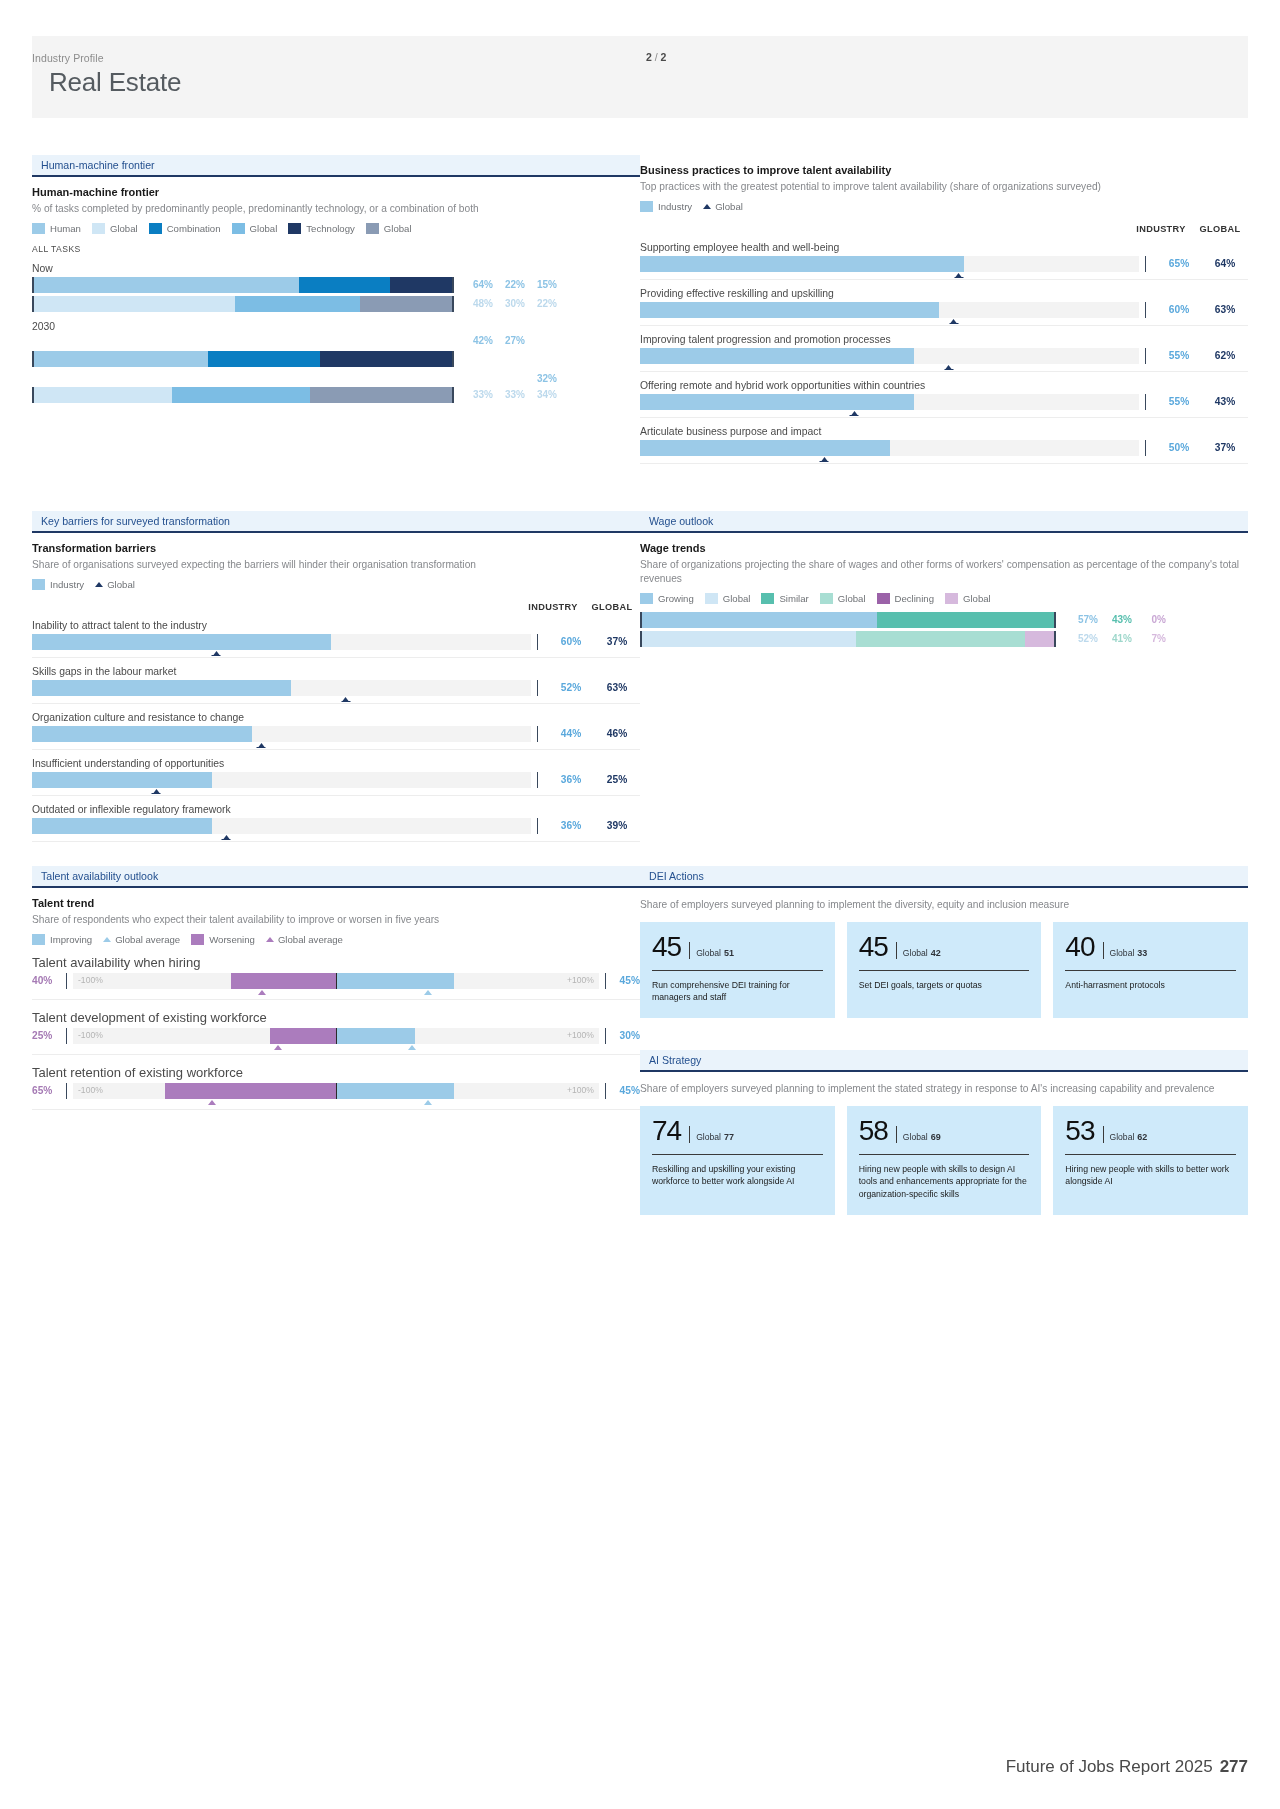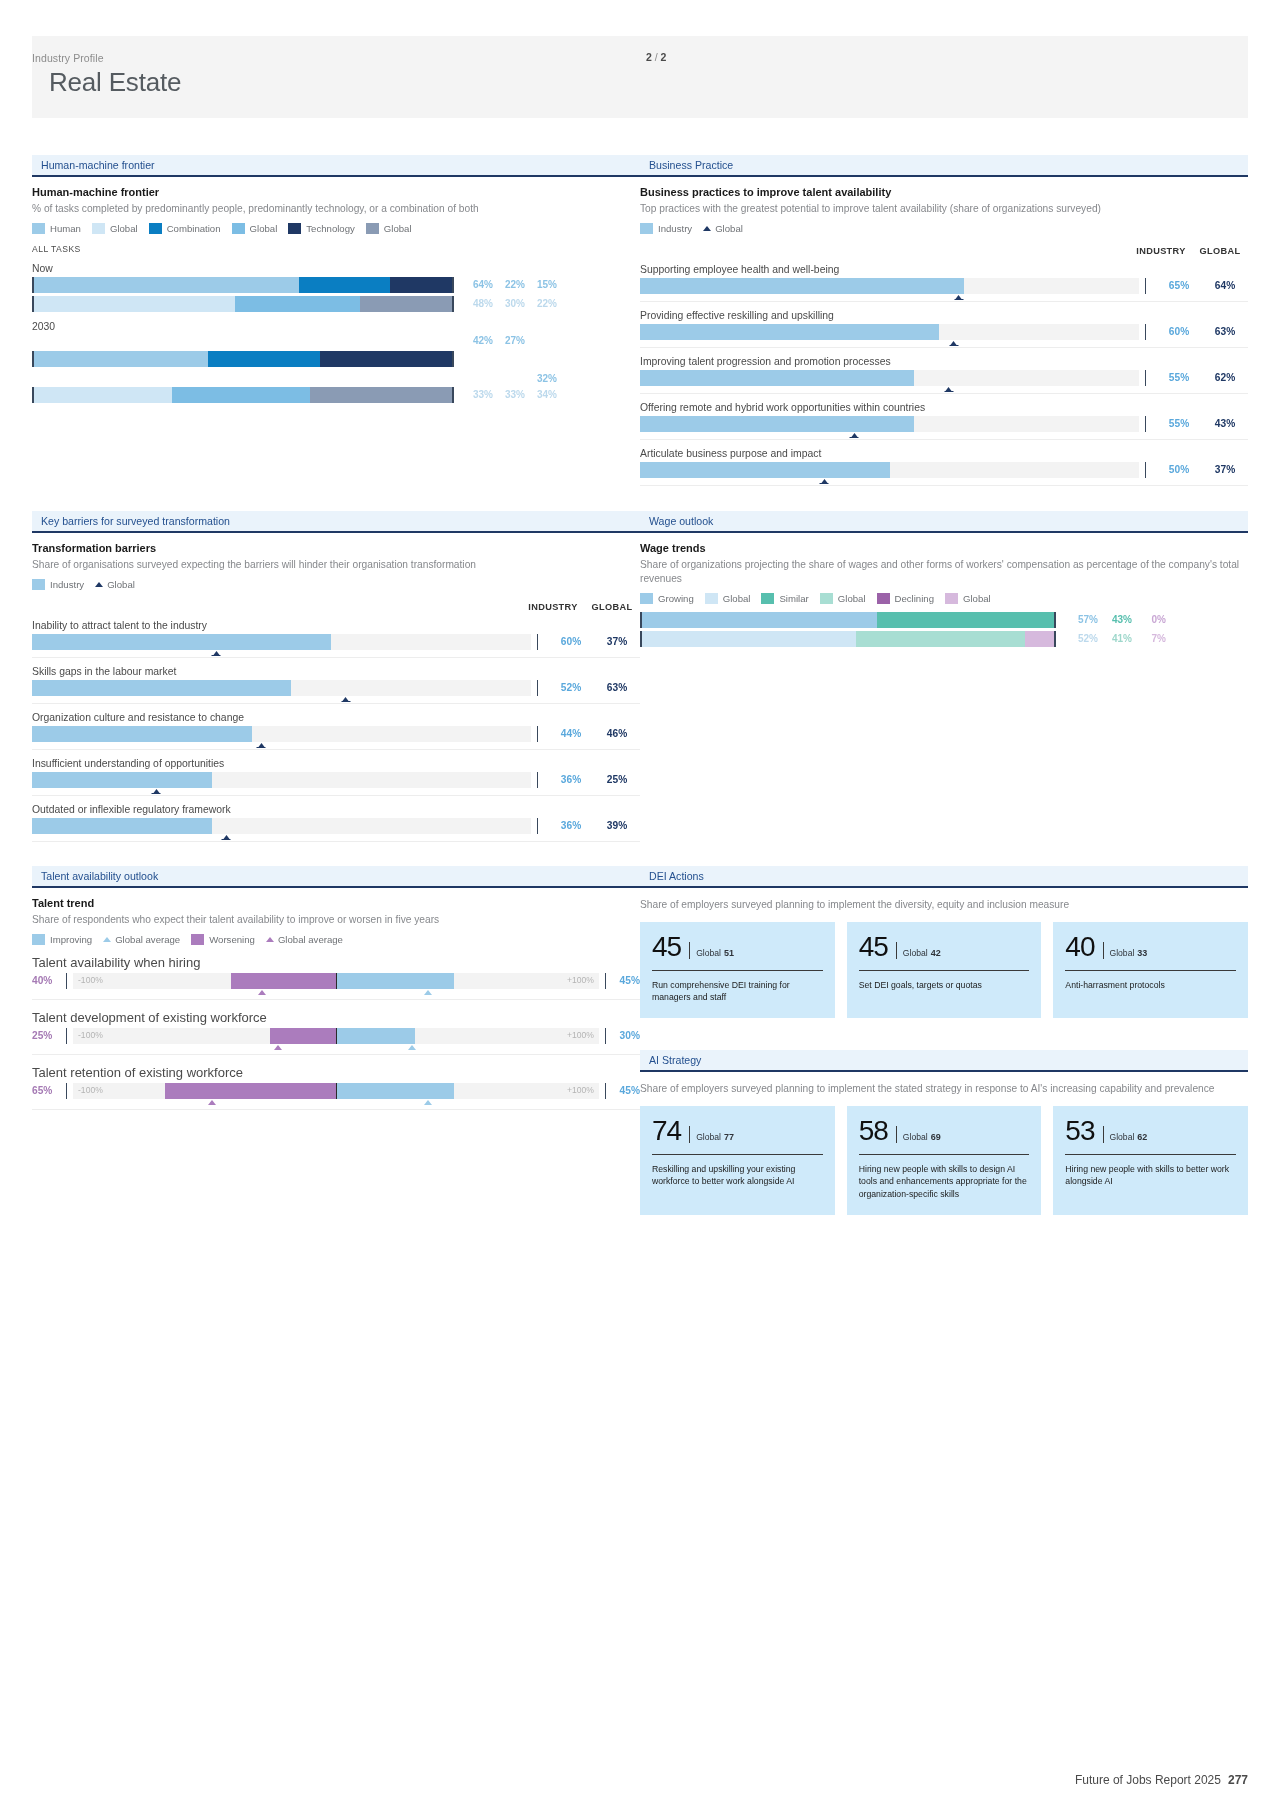--- a/index.html
+++ b/index.html
@@ -104,21 +104,21 @@
   .card { background:#cfeafa; flex:1; padding:11px 12px 14px 12px; min-height:88px; }
   .card-top { display:flex; align-items:flex-end; }
   .card-num { font-size:28px; font-weight:400; color:#101010; line-height:1; letter-spacing:-1px;}
   .card-bar { width:1px; height:17px; background:#3a3a3a; margin:0 6px 2px 8px; }
   .card-gl { font-size:8.6px; color:#30343a; margin-bottom:3px; }
   .card-gl b { font-weight:700; margin-left:3px; font-size:9px; }
   .card-rule { height:1px; background:#3a3a3a; margin:9px 0 8px 0; }
   .card-desc { font-size:8.7px; color:#1c1c1c; line-height:1.45; }
 
   
-  .footer { position:absolute; right:32px; bottom:22px; font-size:12px; color:#4a4a4a; }
+  .footer { position:absolute; right:32px; bottom:32px; font-size:17px; color:#4a4a4a; }
   .footer b { font-weight:700; margin-left:7px; }
 </style>
 </head>
 <body>
 
 <div class="page">
 
   <div class="hero">
     <div class="hero-kicker">Industry Profile</div>
     <div class="hero-title">Real Estate</div>
@@ -210,23 +210,20 @@
           <div class="hm-vals">
             <span style="color: rgb(188, 217, 236);">33%</span>
             <span style="color: rgb(188, 217, 236);">33%</span>
             <span style="color: rgb(188, 217, 236);">34%</span>
           </div>
         </div>
       </div>
   </div>
 
   <div class="panel" style="left:640px; top:155px; width:608px;">
-    <div class="panel-head">
-      <span>Business Practice</span>
-    </div>
     <div class="blk-title">Business practices to improve talent availability</div>
     <div class="blk-sub">Top practices with the greatest potential to improve talent availability (share of organizations surveyed)</div>
     <div class="legend" id="bp-legend">
         <div class="li">
           <span class="sw" style="background: rgb(156, 203, 232);"></span>
           <span class="lbl">Industry</span>
         </div>
         <div class="li">
           <span class="tri" style="border-bottom: 5px solid rgb(31, 56, 100);"></span>
           <span class="lbl">Global</span>

